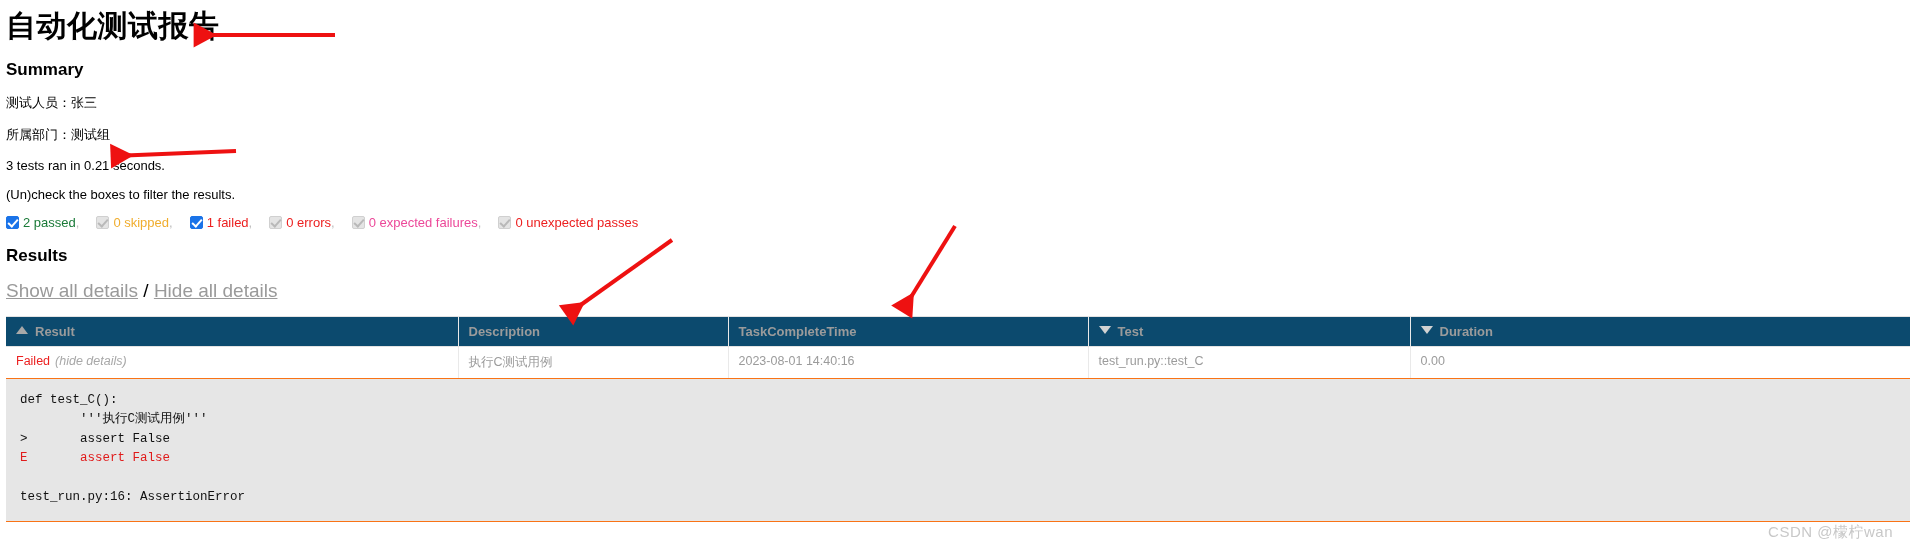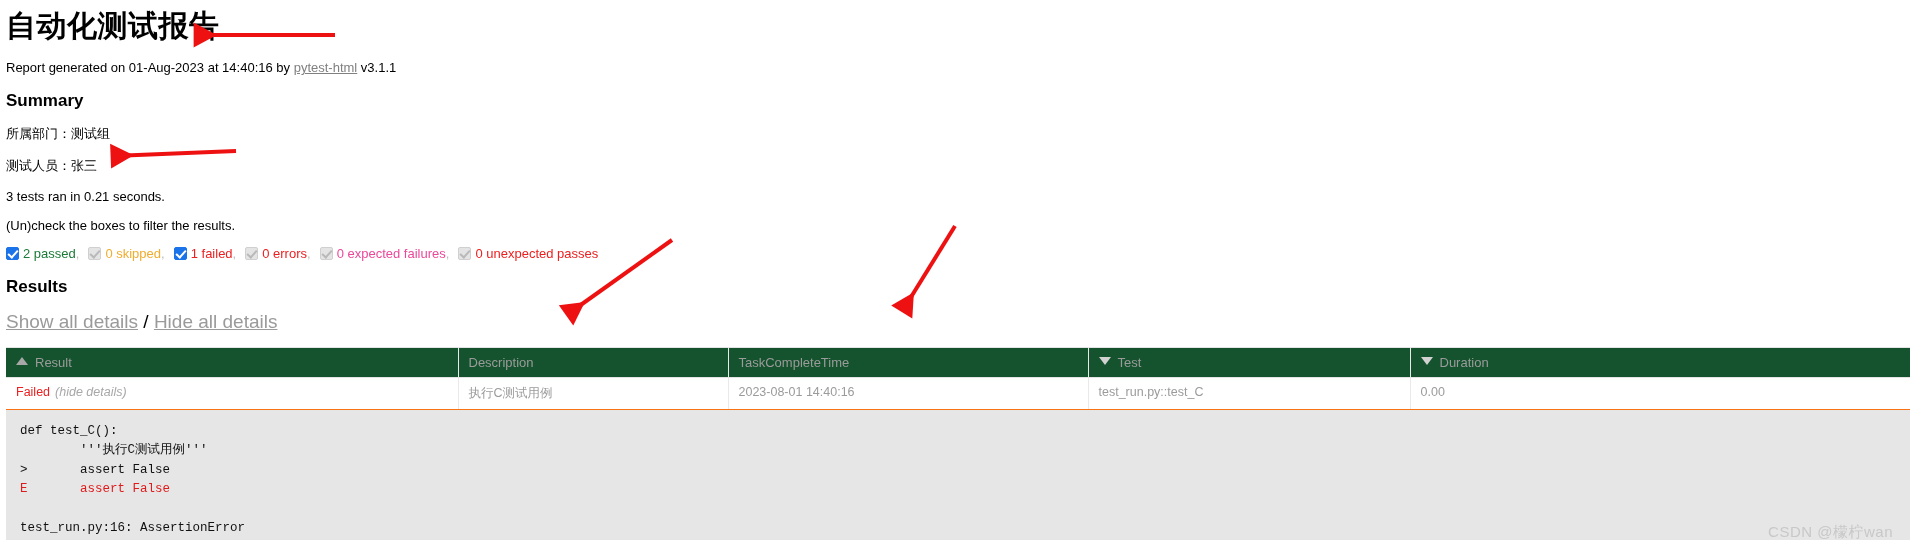--- a/index.html
+++ b/index.html
@@ -45,21 +45,21 @@
   .summary-line {
     margin: 14px 0 0 6px;
     font-size: 13px;
   }
   .filter-row {
     margin: 13px 12px 0 6px;
     font-size: 13px;
     display: flex;
     align-items: center;
     flex-wrap: nowrap;
-    gap: 0px;
+    gap: 8px;
   }
   .filter-item { display: inline-flex; align-items: center; margin-right: 9px; white-space: nowrap; }
   .cbox {
     width: 13px; height: 13px;
     margin-right: 4px;
     border-radius: 2px;
     display: inline-block;
     position: relative;
     flex: none;
   }
@@ -107,27 +107,27 @@
 
   table.results {
     width: 1904px;
     margin: 14px 0 0 6px;
     border-collapse: collapse;
     font-size: 12.5px;
     table-layout: fixed;
   }
   table.results th {
     text-align: left;
-    font-weight: normal;
+    font-weight: bold;
     color: #9b9b9b;
     padding: 7px 8px 7px 10px;
     border-top: 1px solid #e3e3e3;
     border-bottom: 1px solid #e3e3e3;
     border-right: 1px solid #e9e9e9;
-    background: #14532d;
+    background: #0c4a6e;
     white-space: nowrap;
     font-size: 13px;
   }
   table.results th:last-child { border-right: none; }
   table.results td {
     padding: 7px 8px 7px 10px;
     border-bottom: 1px solid #f97316;
     border-right: 1px solid #e9e9e9;
     color: #9b9b9b;
     vertical-align: top;
@@ -196,28 +196,25 @@
     white-space: nowrap;
   }
 </style>
 </head>
 <body>
 
 <div class="page">
 
   <h1 class="report-title">自动化测试报告</h1>
 
-  <div class="generated-line">
-    <span>Report generated on 01-Aug-2023 at 14:40:16 by </span><a href="#">pytest-html</a><span> v3.1.1</span>
-  </div>
 
   <h2 class="section-heading">Summary</h2>
 
+  <div class="meta-line">测试人员：张三</div>
   <div class="meta-line">所属部门：测试组</div>
-  <div class="meta-line">测试人员：张三</div>
 
   <div class="summary-line">3 tests ran in 0.21 seconds.</div>
   <div class="summary-line">(Un)check the boxes to filter the results.</div>
 
   <div class="filter-row">
     <span class="filter-item">
       <span class="cbox checked"></span>
       <span class="lbl-passed">2 passed</span>
         <span class="comma">,</span>
     </span>

